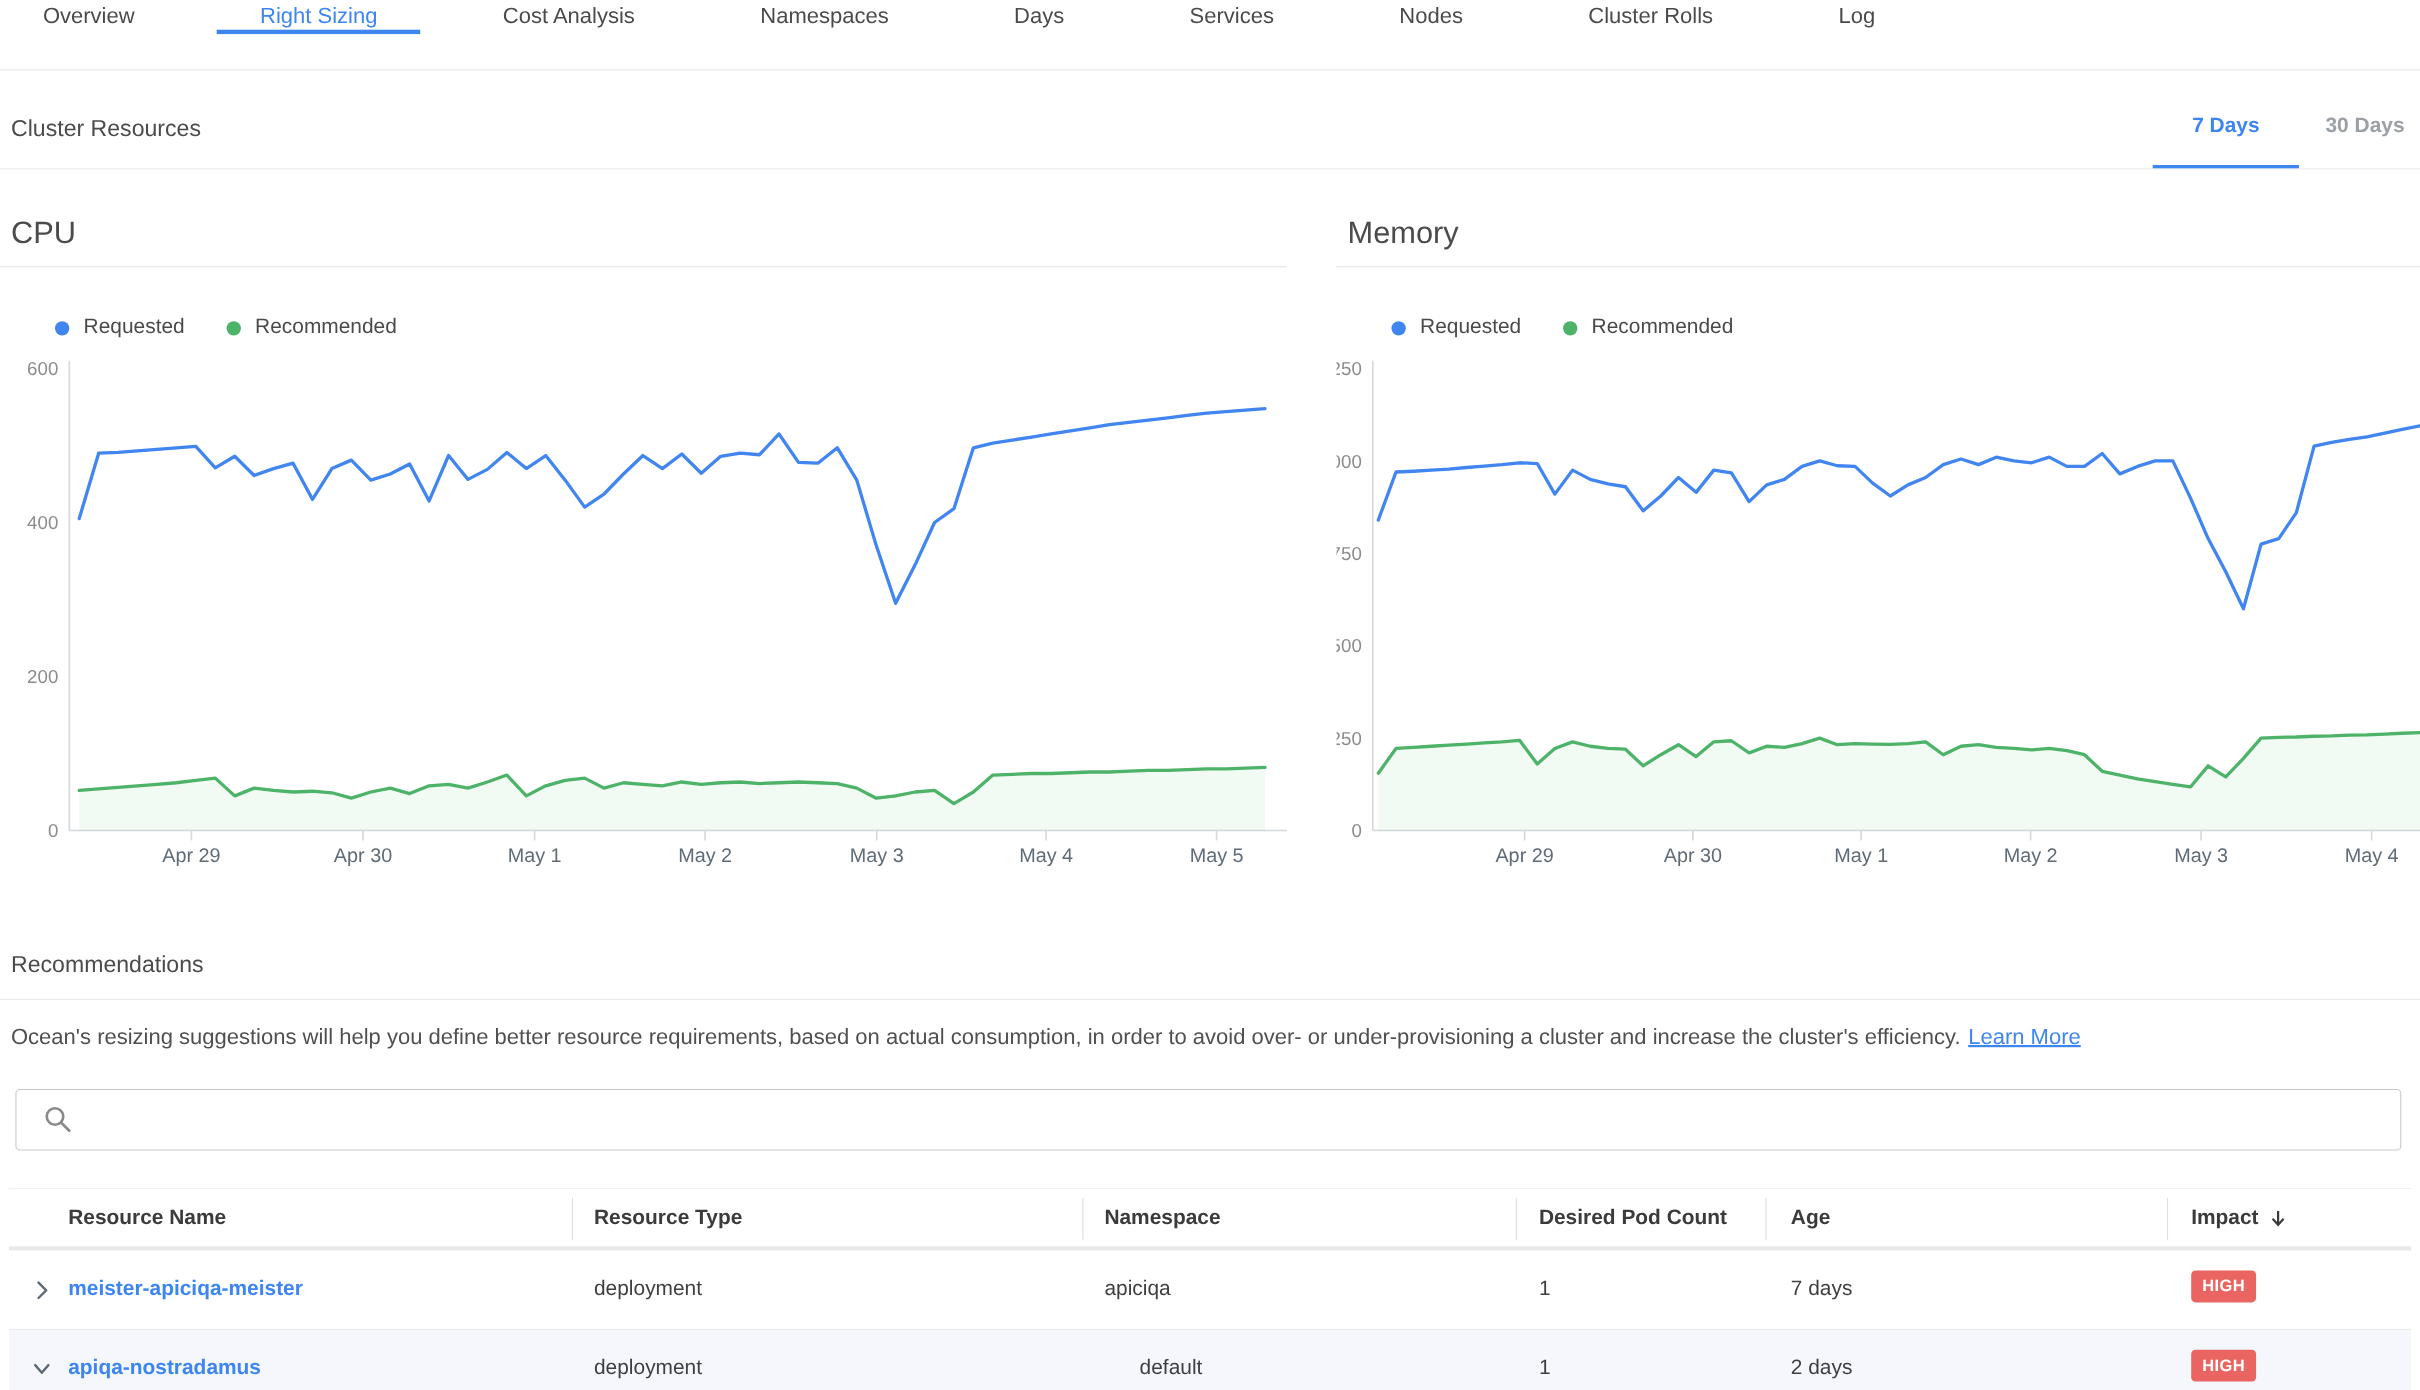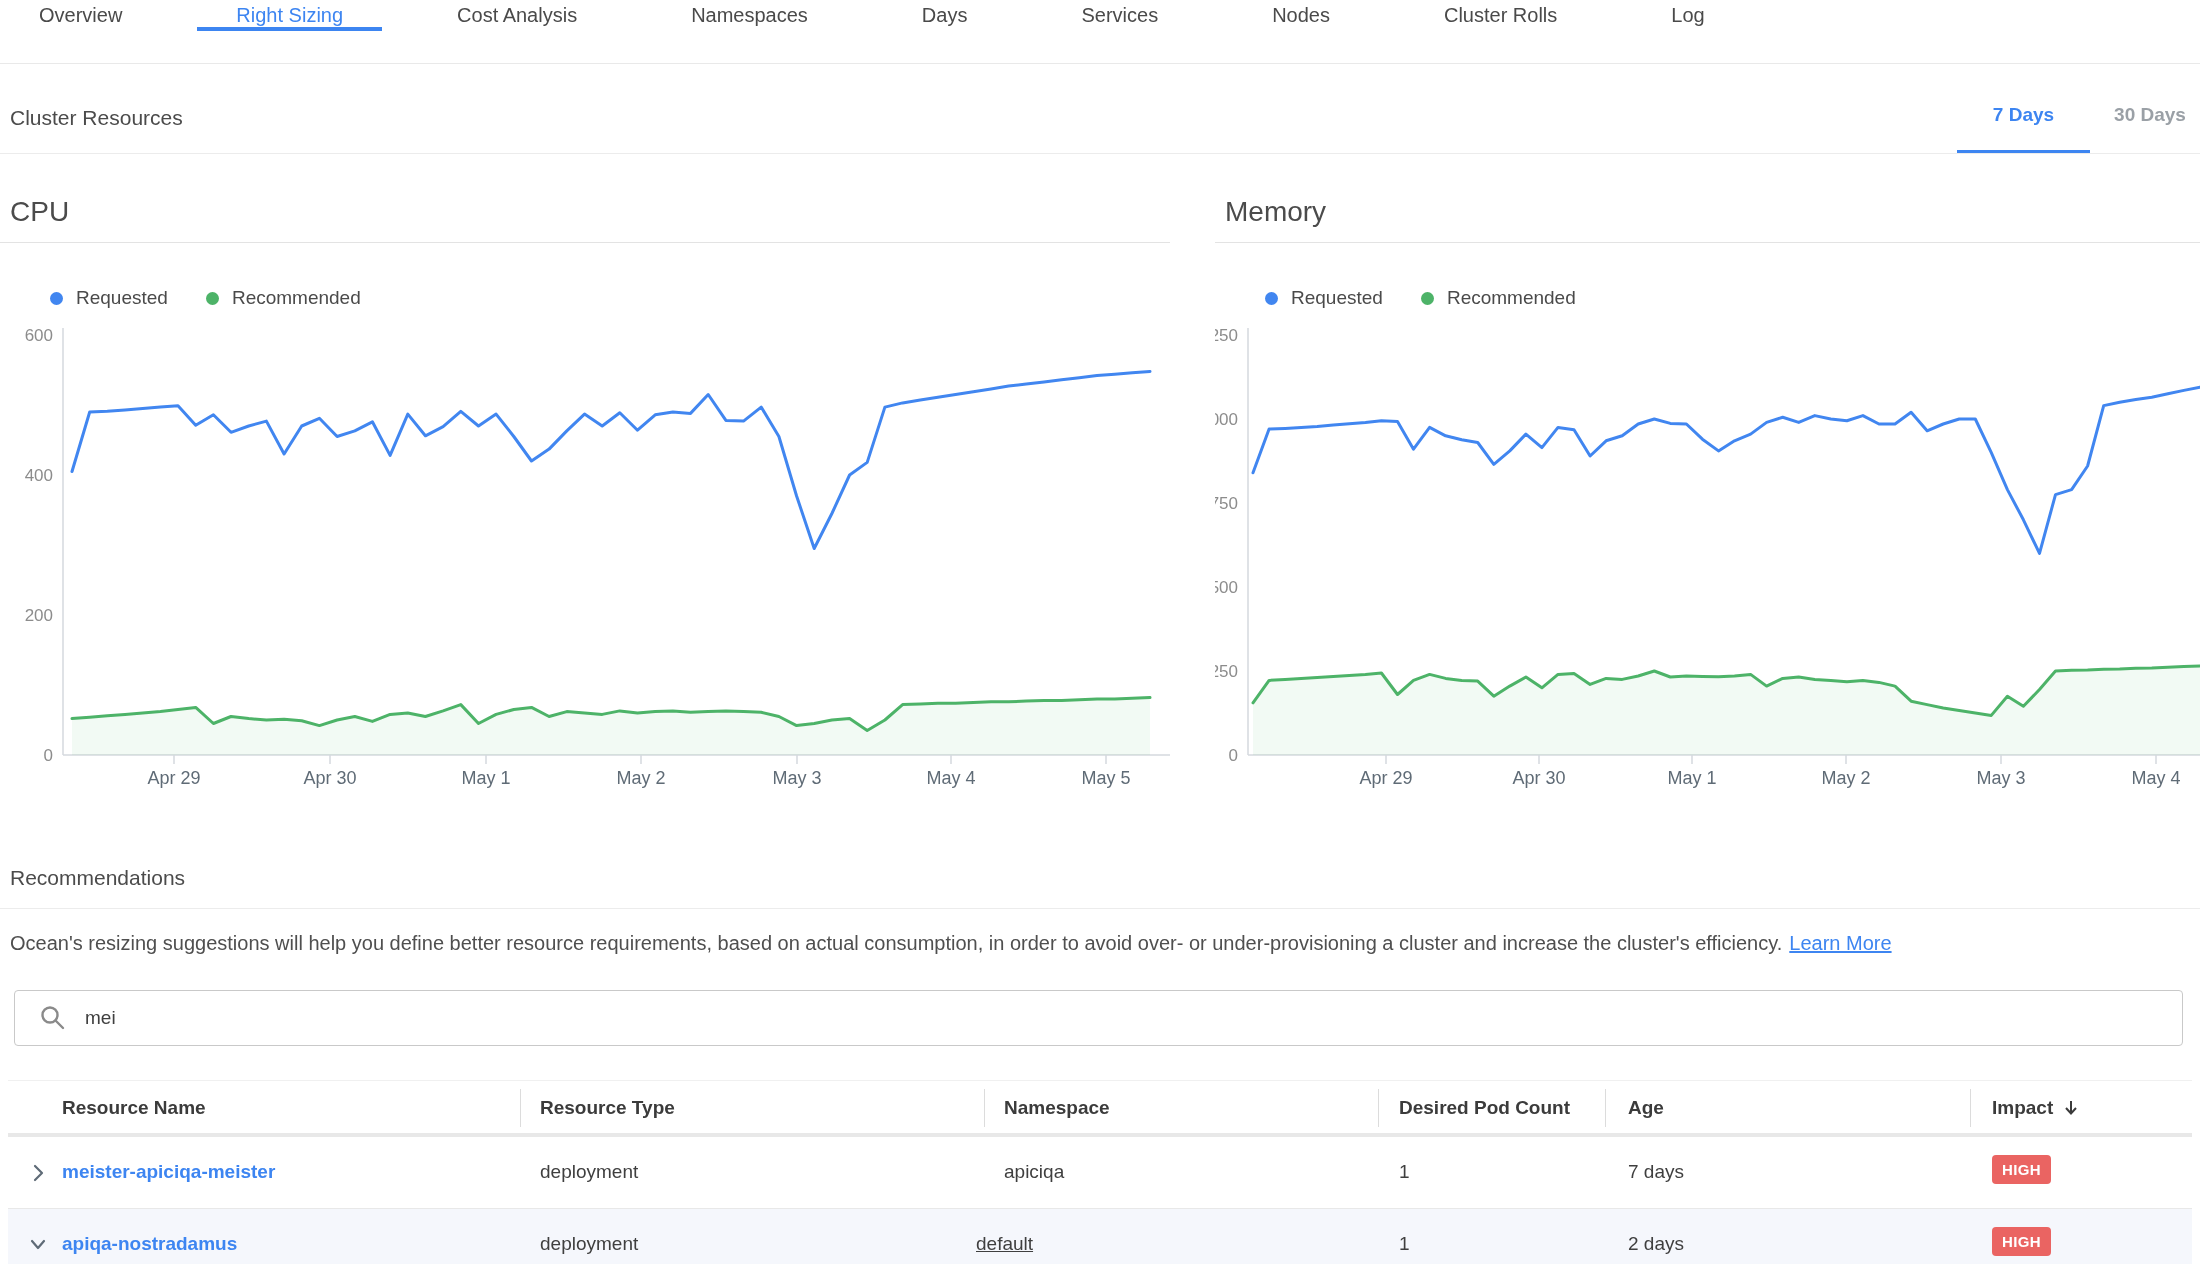--- a/index.html
+++ b/index.html
@@ -165,21 +165,20 @@
 </div>
 <div class="rec-desc">
   <span>Ocean's resizing suggestions will help you define better resource requirements, based on actual consumption, in order to avoid over- or under-provisioning a cluster and increase the cluster's efficiency.</span><a>Learn More</a>
 </div>
 
 <div class="searchbox">
   <svg width="28" height="28" viewBox="0 0 28 28">
     <circle cx="11" cy="11" r="7.5" fill="none" stroke="#8a8a8a" stroke-width="2.4"></circle>
     <line x1="16.5" y1="16.5" x2="24" y2="24" stroke="#8a8a8a" stroke-width="2.4" stroke-linecap="round"></line>
   </svg>
-  <input type="text" value="mei" style="">
 </div>
 
 <div class="table">
   <div class="t-head" id="t-head">
       <div class="vdiv" style="left: 512px;"></div>
       <div class="vdiv" style="left: 976px;"></div>
       <div class="vdiv" style="left: 1370px;"></div>
       <div class="vdiv" style="left: 1597px;"></div>
       <div class="vdiv" style="left: 1962px;"></div>
       <div class="hcell" style="left: 54px;">
@@ -216,19 +215,19 @@
         <span class="cell" style="left: 1391px;">1</span>
         <span class="cell" style="left: 1620px;">7 days</span>
         <span class="badge" style="left: 1984px; background: rgb(234, 100, 98);">HIGH</span>
       </div>
       <div class="t-row selected">
         <svg width="20" height="20" viewBox="0 0 20 20" class="chev">
           <polyline points="4,6 10,13 16,6" fill="none" stroke="#5f6b77" stroke-width="2.2" stroke-linejoin="round" stroke-linecap="round"></polyline>
         </svg>
         <span class="cell name-link" style="left: 54px;">apiqa-nostradamus</span>
         <span class="cell" style="left: 532px;">deployment</span>
-        <span class="cell" style="left: 968px; text-decoration: underline;">default</span>
+        <span class="cell" style="left: 1028px;">default</span>
         <span class="cell" style="left: 1391px;">1</span>
         <span class="cell" style="left: 1620px;">2 days</span>
         <span class="badge" style="left: 1984px; background: rgb(234, 100, 98);">HIGH</span>
       </div>
     </div>
 </div>
 
 </body></html>

